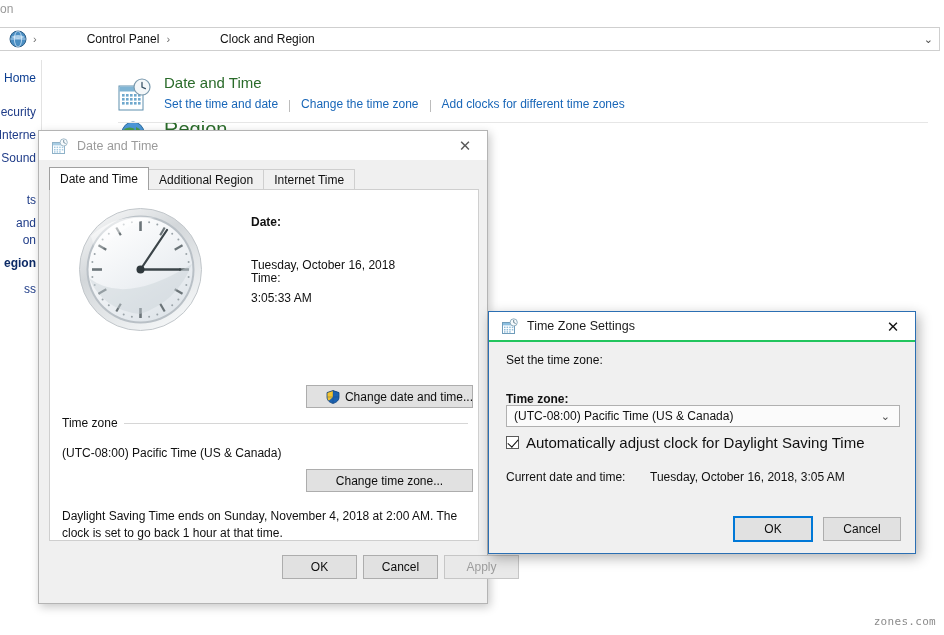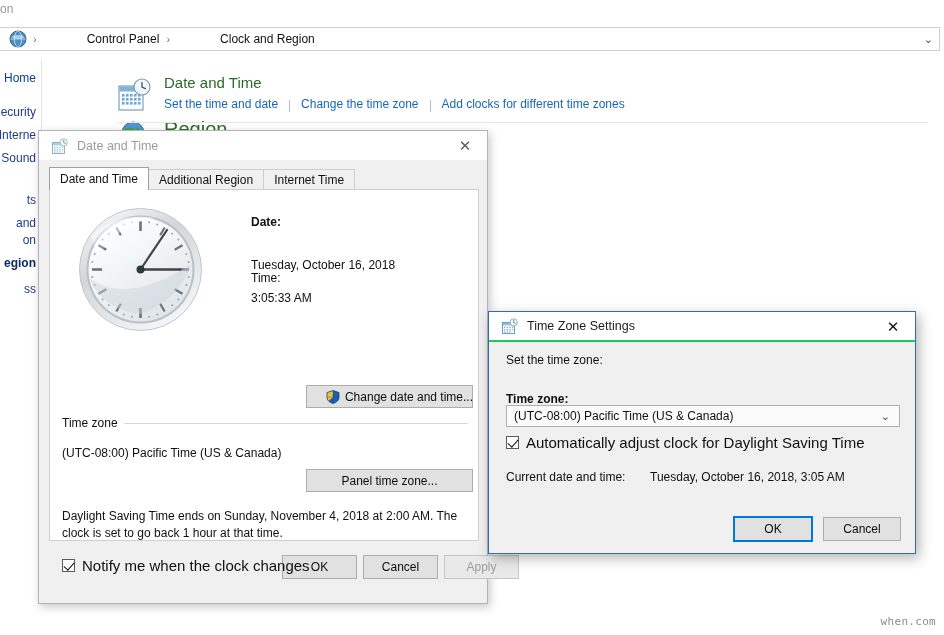--- a/index.html
+++ b/index.html
@@ -632,29 +632,25 @@
         </span>
         <span>Change date and time...</span>
       </div>
 
       <div id="tz-group-label">Time zone</div>
       <div id="tz-group-line"></div>
 
       <div id="tz-value">(UTC-08:00) Pacific Time (US &amp; Canada)</div>
 
       <div class="win-btn" id="btn-change-tz">
-        <span>Panel time zone...</span>
+        <span>Change time zone...</span>
       </div>
 
       <div id="dst-note">Daylight Saving Time ends on Sunday, November 4, 2018 at 2:00 AM. The clock is set to go back 1 hour at that time.</div>
 
-      <div id="chk-notify">
-        <span class="cbox checked"></span>
-        <span class="cbox-label">Notify me when the clock changes</span>
-      </div>
     </div>
 
     <div id="dt-panel-topmask"></div>
 
     <div id="dt-footer">
       <div class="win-btn" id="dt-ok">
         <span>OK</span>
       </div>
       <div class="win-btn" id="dt-cancel">
         <span>Cancel</span>
@@ -712,14 +708,14 @@
     <div class="tz-text" id="tz-cur-value">Tuesday, October 16, 2018, 3:05 AM</div>
 
     <div class="win-btn focus" id="tz-ok">
       <span>OK</span>
     </div>
     <div class="win-btn" id="tz-cancel">
       <span>Cancel</span>
     </div>
   </div>
 
-  <div id="watermark">when.com</div>
+  <div id="watermark">zones.com</div>
 </div>
 
 </body></html>

